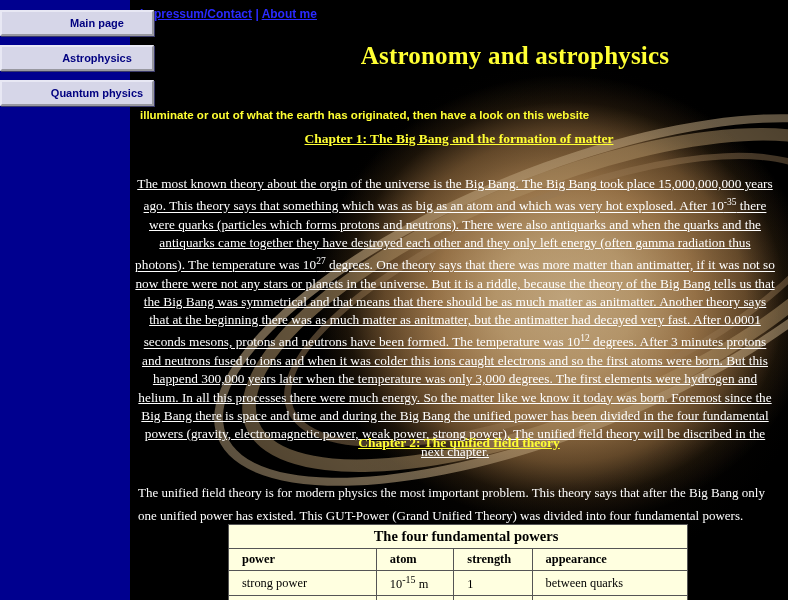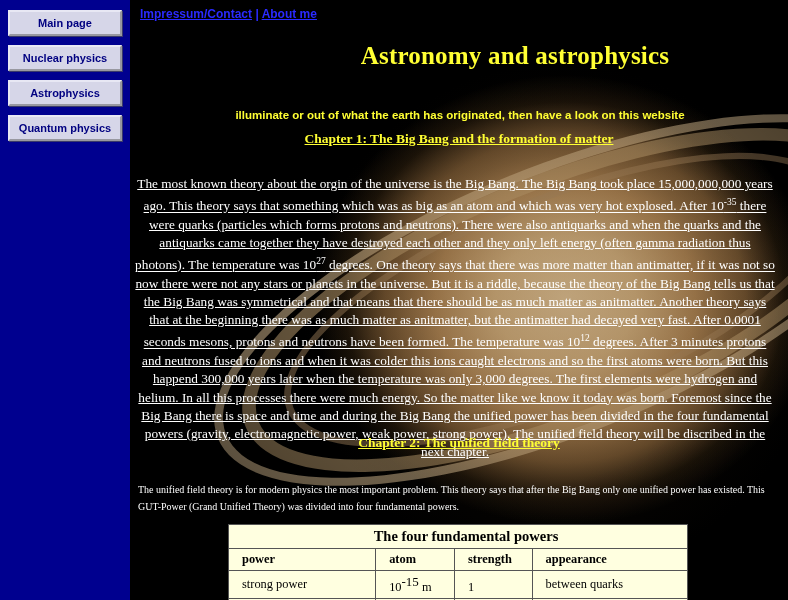--- a/index.html
+++ b/index.html
@@ -83,20 +83,21 @@
     border: 2px outset #e8e8f4;
     color: #000080;
     font-family: "Liberation Sans", sans-serif;
     font-weight: bold;
     font-size: 11px;
     display: flex;
     align-items: center;
     justify-content: center;
     cursor: pointer;
     box-shadow: 1px 1px 0 #3a3a6a;
+    padding-left: 40px;
   }
   .nav-btn:first-child { margin-top: 10px; }
   
   .content {
     position: absolute;
     left: 130px; top: 0;
     width: 658px;
     height: 600px;
     z-index: 4;
     overflow: hidden;
@@ -129,21 +130,20 @@
   }
   .subtitle {
     position: absolute;
     top: 109px;
     left: 10px;
     width: 640px;
     font-family: "Liberation Sans", sans-serif;
     font-size: 11.5px;
     font-weight: bold;
     color: #ffff33;
-    text-align: center;
   }
   .chapter1 {
     position: absolute;
     top: 131px;
     left: 0;
     width: 658px;
     text-align: center;
     font-size: 13.5px;
     font-weight: bold;
     color: #ffff33;
@@ -171,22 +171,22 @@
     font-weight: bold;
     color: #ffff33;
     text-decoration: underline;
   }
   .body-text2 {
     position: absolute;
     top: 481px;
     left: 8px;
     width: 642px;
     color: #ffffff;
-    font-size: 10px;
-    line-height: 17px;
+    font-size: 13px;
+    line-height: 23px;
   }
   
   .tbl-wrap {
     position: absolute;
     top: 524px;
     left: 98px;
     width: 460px;
   }
   table.fund {
     border-collapse: collapse;
@@ -208,43 +208,40 @@
     border: 1px solid #555;
     font-size: 12.4px;
     padding: 3px 13px;
     text-align: left;
     color: #000;
     white-space: nowrap;
   }
   table.fund th {
     font-weight: bold;
   }
-  table.fund sup { font-size: 13px; }
+  table.fund sup { font-size: 10px; }
   .col-power { width: 132px; }
   .col-range { width: 68px; }
   .col-strength { width: 62px; }
 </style>
 </head>
 <body>
 
 <div class="page">
 
   <div class="bg"></div>
   <div class="ring ring1"></div>
   <div class="ring ring2"></div>
   <div class="ring ring3"></div>
   <div class="glow"></div>
   <div class="vignette"></div>
 
   <div class="sidebar">
     <div class="nav-btn">
       <span>Main page</span>
-    </div>
-    <div class="nav-btn">
-      <span>Nuclear physics</span>
     </div>
     <div class="nav-btn">
       <span>Astrophysics</span>
     </div>
     <div class="nav-btn">
       <span>Quantum physics</span>
     </div>
   </div>
 
   <div class="content">

